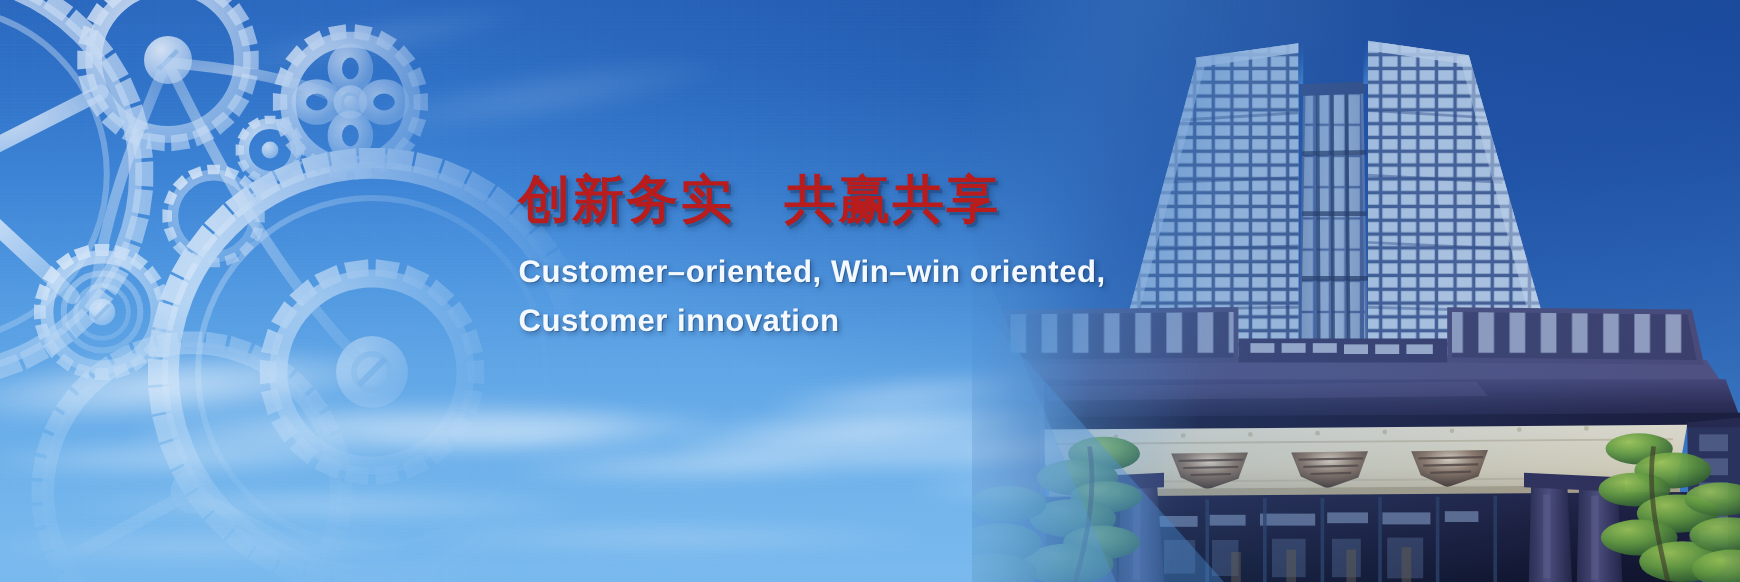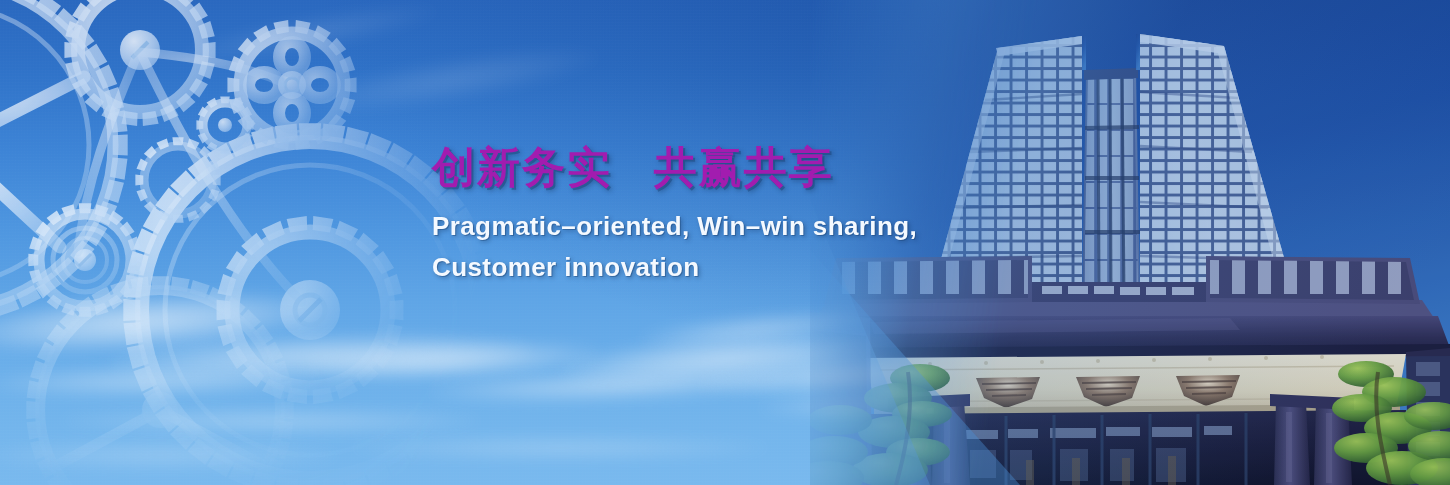--- a/index.html
+++ b/index.html
@@ -81,21 +81,21 @@
   .building svg{ width:100%; height:100%; display:block; }
 
   
   .copy{
     position:absolute;
     left:432px; top:140px;
     z-index:40;
     width:560px;
   }
   .h-line{
-    color:#a21caf;
+    color:#b91c1c;
     font-size:43px;
     font-weight:bold;
     line-height:54px;
     letter-spacing:2px;
     white-space:pre;
     text-shadow:
        2px 2px 0 rgba(26,62,110,.42),
        3px 3px 5px rgba(16,46,86,.40);
   }
   .sub-line{
@@ -583,18 +583,18 @@
       <path d="M0,250 L210,485 L0,485 Z" fill="#4e93d8" opacity=".42"></path>
       <path d="M0,200 L120,485 L0,485 Z" fill="#5a9cdd" opacity=".38"></path>
 
       <rect x="0" y="0" width="640" height="485" fill="#1e4fa0" opacity=".12"></rect>
     </svg>
   </div>
 
   <div class="copy">
     <div class="h-line">创新务实   共赢共享</div>
     <div class="sub-wrap">
-      <div class="sub-line">Pragmatic–oriented, Win–win sharing,</div>
+      <div class="sub-line">Customer–oriented, Win–win oriented,</div>
       <div class="sub-line">Customer innovation</div>
     </div>
   </div>
 
 </div>
 
 </body></html>

